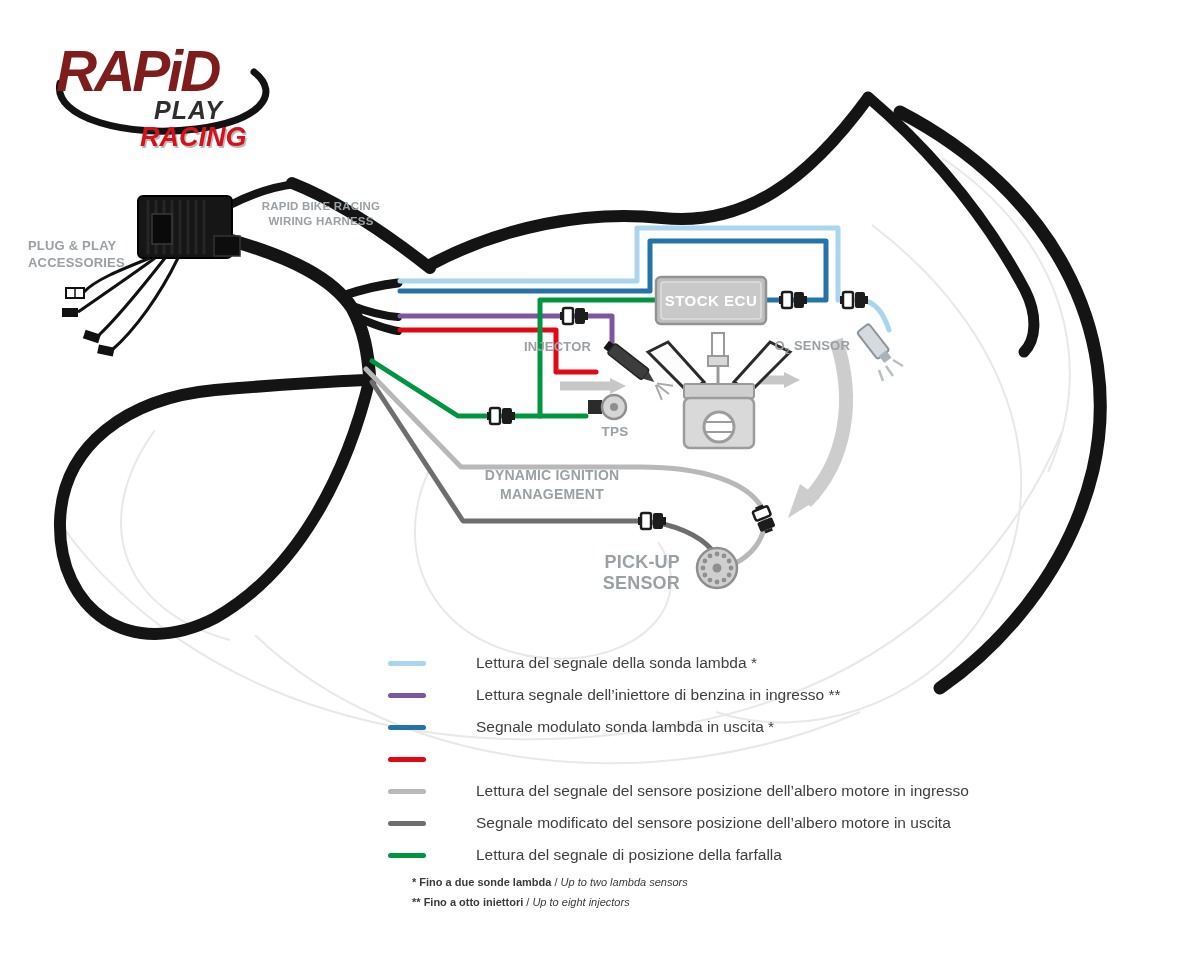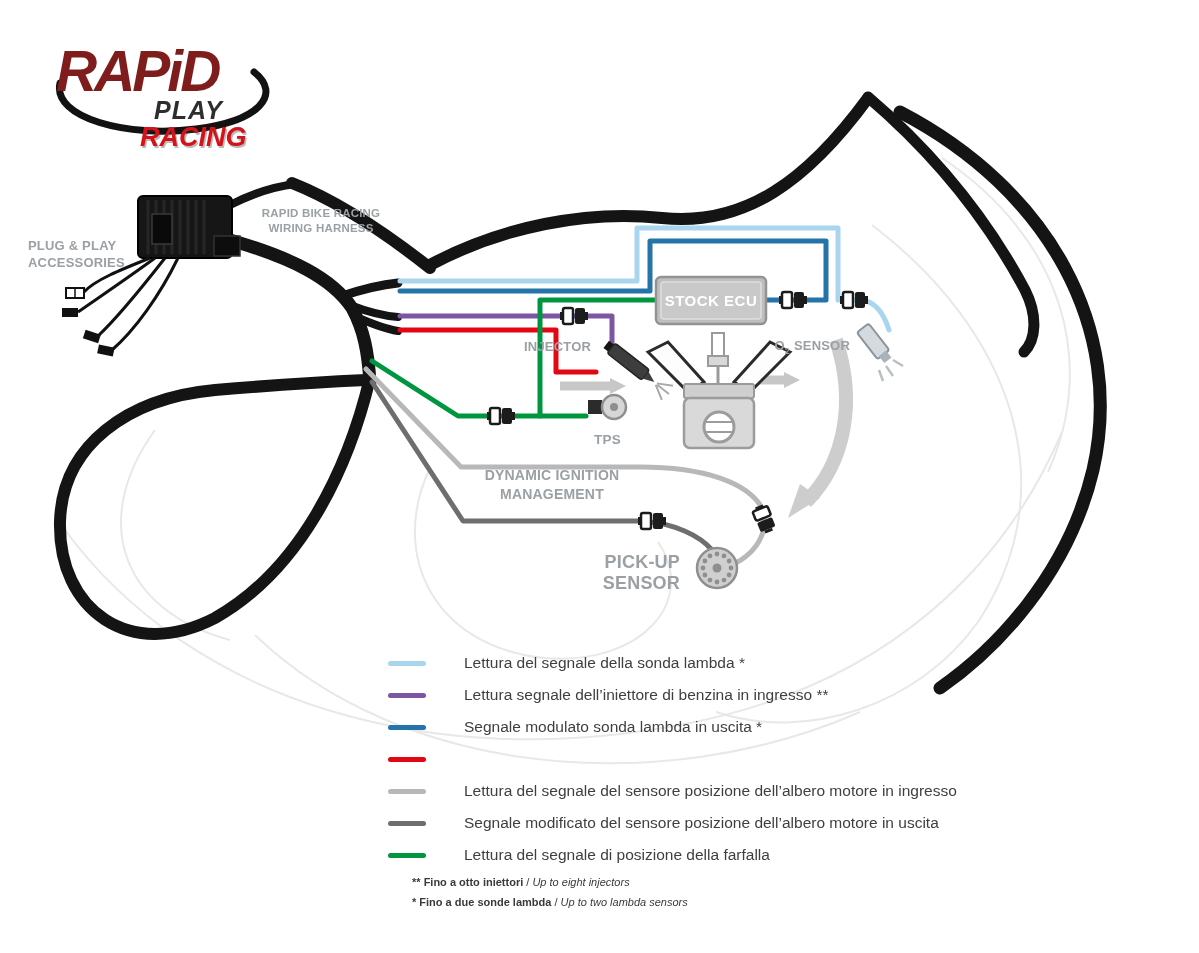--- a/index.html
+++ b/index.html
@@ -3,43 +3,43 @@
 <meta charset="utf-8">
 <style>
   html,body{margin:0;padding:0;background:#ffffff;}
   .stage{position:relative;width:1199px;height:953px;background:#ffffff;overflow:hidden;
          font-family:"Liberation Sans",sans-serif;}
   svg.art{position:absolute;left:0;top:0;}
 
   
   .lbl{position:absolute;color:#9aa0a4;font-weight:bold;letter-spacing:.2px;}
   .lbl-plugplay{left:28px;top:237px;width:112px;text-align:left;font-size:13px;line-height:17px;}
-  .lbl-harness{left:252px;top:199px;width:138px;text-align:center;font-size:11.5px;line-height:15px;margin-top:7px;}
+  .lbl-harness{left:252px;top:199px;width:138px;text-align:center;font-size:11.5px;line-height:15px;}
   .lbl-injector{left:524px;top:339px;width:78px;text-align:left;font-size:13px;}
   .lbl-o2{left:770px;top:338px;width:80px;text-align:right;font-size:13px;}
   .lbl-o2 sub{font-size:9px;}
-  .lbl-tps{left:594px;top:424px;width:42px;font-size:13.5px;margin-top:8px;}
+  .lbl-tps{left:594px;top:424px;width:42px;text-align:center;font-size:13.5px;}
   .lbl-dim{left:468px;top:466px;width:168px;text-align:center;font-size:14px;line-height:19px;}
   .lbl-pickup{left:578px;top:552px;width:102px;text-align:right;font-size:18px;line-height:21px;}
 
   
   .logo{position:absolute;left:44px;top:28px;width:250px;height:130px;}
   .logo-swoosh{position:absolute;left:0;top:0;}
   .logo-rapid{position:absolute;left:12px;top:10px;font-size:57px;font-weight:bold;font-style:italic;
               letter-spacing:-3px;color:#7f1d1d;white-space:nowrap;}
   .logo-bike{position:absolute;left:110px;top:68px;font-size:25px;font-weight:bold;font-style:italic;
              color:#2e2e2e;letter-spacing:1px;}
   .logo-racing{position:absolute;left:84px;top:94px;font-size:27px;font-weight:bold;font-style:italic;
                color:#d5121a;text-shadow:1.5px 1.5px 0 rgba(60,60,60,.35);margin-left:12px;}
 
   
   .legend{position:absolute;left:388px;top:647px;}
   .legend-row{display:flex;align-items:center;height:32px;}
   .swatch{width:38px;height:5px;border-radius:3px;flex:0 0 38px;}
-  .legend-label{margin-left:38px;font-size:15.5px;color:#3f3f3f;}
+  .legend-label{margin-left:50px;font-size:15.5px;color:#3f3f3f;}
 
   
   .footnotes{position:absolute;left:412px;top:876px;font-size:11px;color:#3a3a3a;}
   .fn-line{height:20px;}
   .fn-it{font-weight:bold;}
   .fn-en{font-style:italic;}
 
   .ecu-text{font-family:"Liberation Sans",sans-serif;font-weight:bold;font-size:15px;fill:#ffffff;letter-spacing:.5px;}
 </style>
 </head>
@@ -252,24 +252,24 @@
       <span class="legend-label">Segnale modificato del sensore posizione dell’albero motore in uscita</span>
     </div>
     <div class="legend-row">
       <span class="swatch" style="background-color: rgb(0, 150, 64);"></span>
       <span class="legend-label">Lettura del segnale di posizione della farfalla</span>
     </div>
   </div>
 
   <div class="footnotes">
     <div class="fn-line">
+      <span class="fn-it"><span>*</span> <span>Fino a due sonde lambda</span></span>
+      <span class="fn-sep">/</span>
+      <span class="fn-en">Up to two lambda sensors</span>
+    </div>
+    <div class="fn-line">
       <span class="fn-it"><span>**</span> <span>Fino a otto iniettori</span></span>
       <span class="fn-sep">/</span>
       <span class="fn-en">Up to eight injectors</span>
     </div>
-    <div class="fn-line">
-      <span class="fn-it"><span>*</span> <span>Fino a due sonde lambda</span></span>
-      <span class="fn-sep">/</span>
-      <span class="fn-en">Up to two lambda sensors</span>
-    </div>
   </div>
 
 </div>
 
 </body></html>

